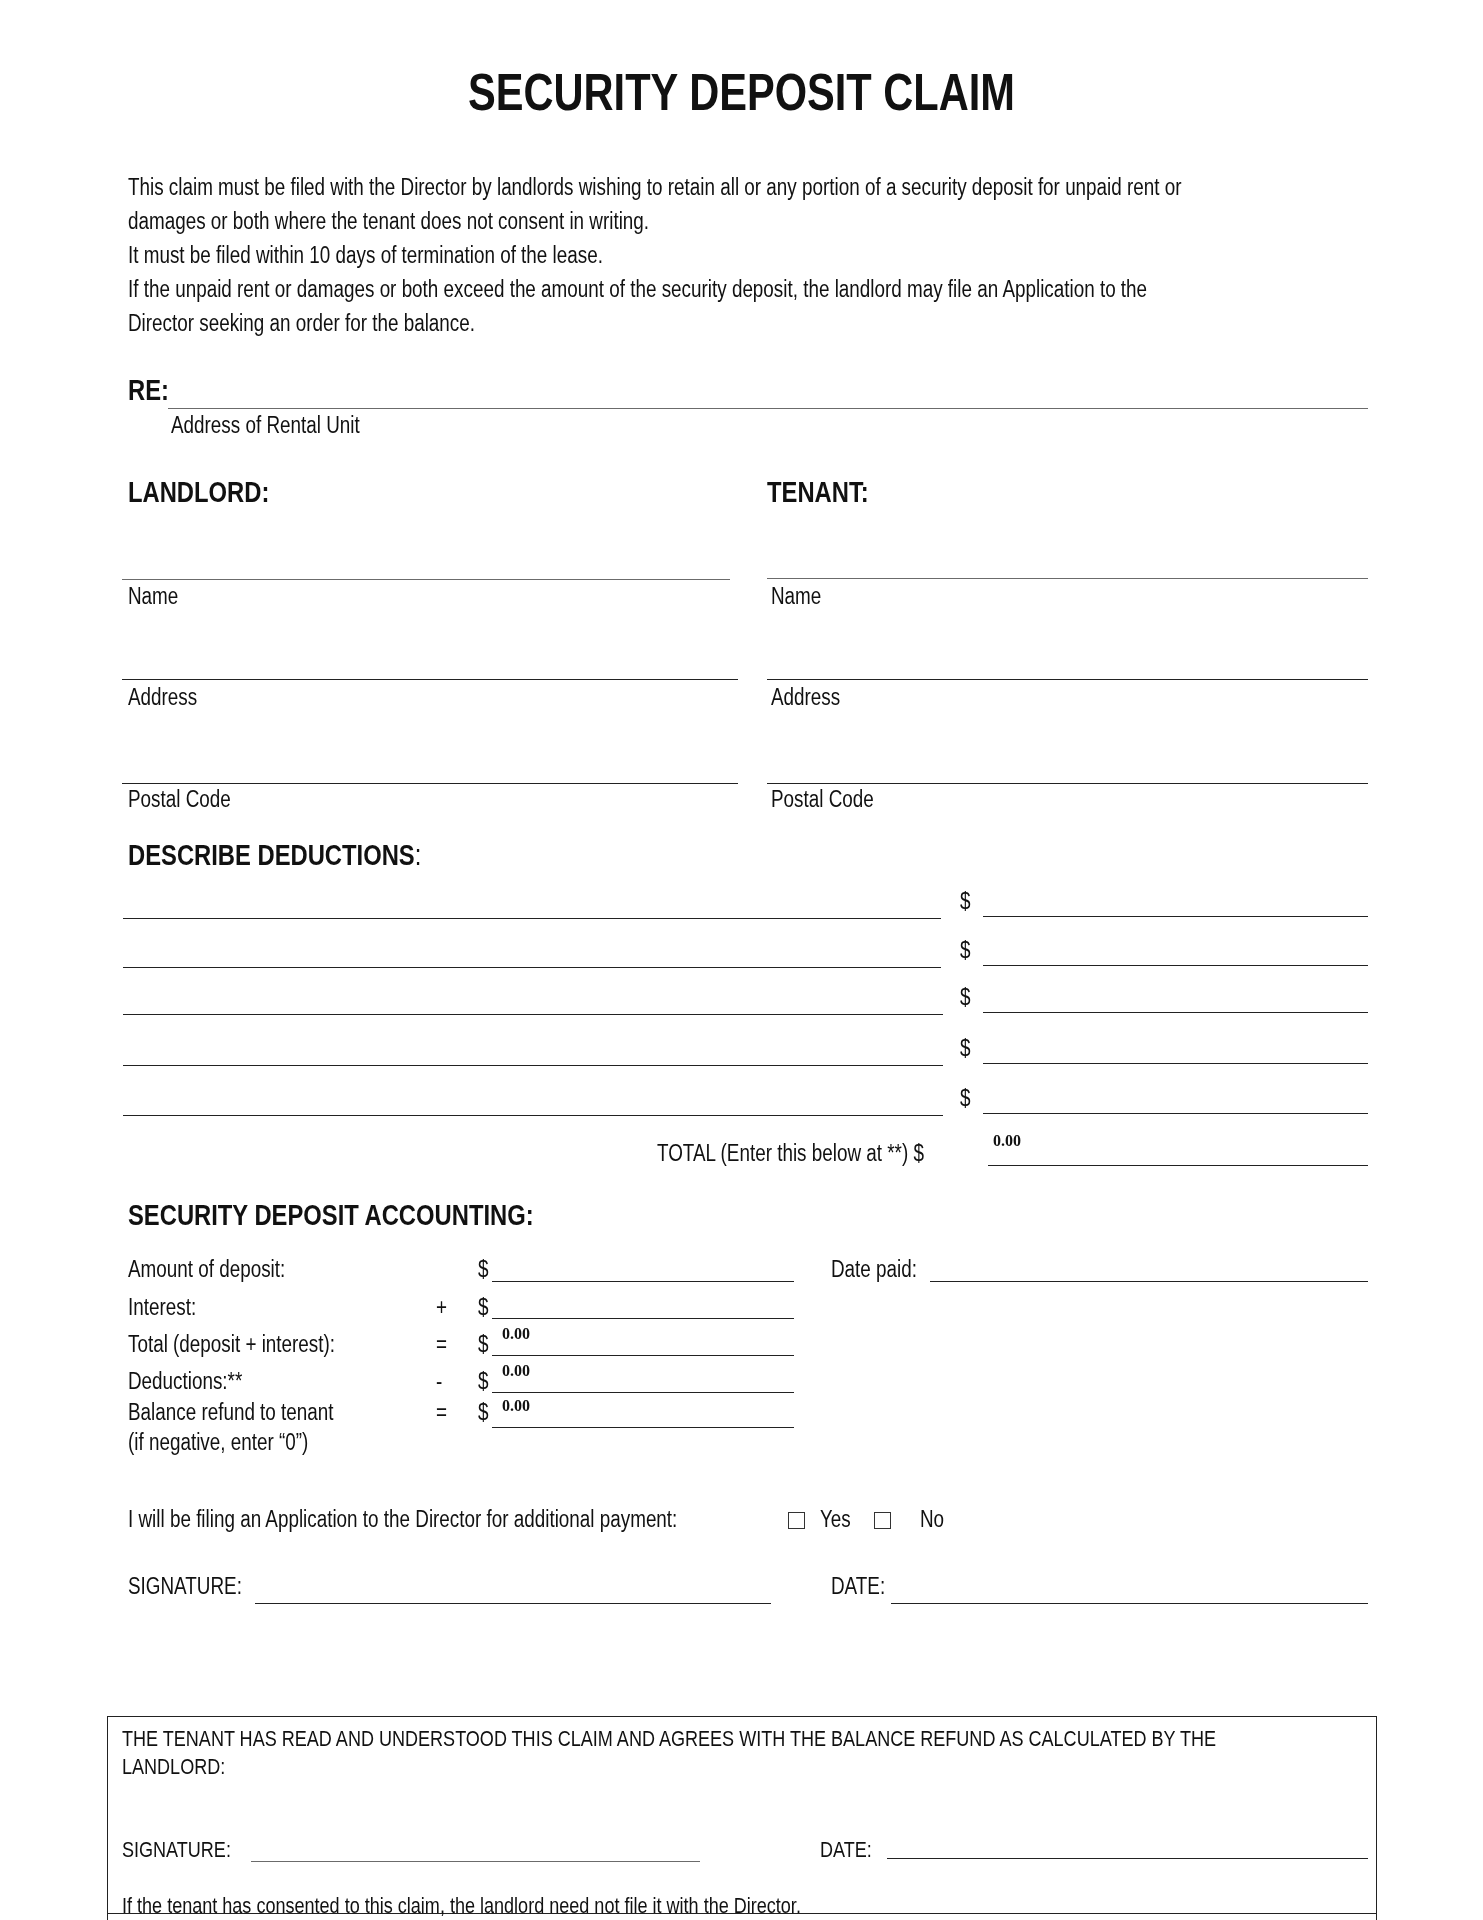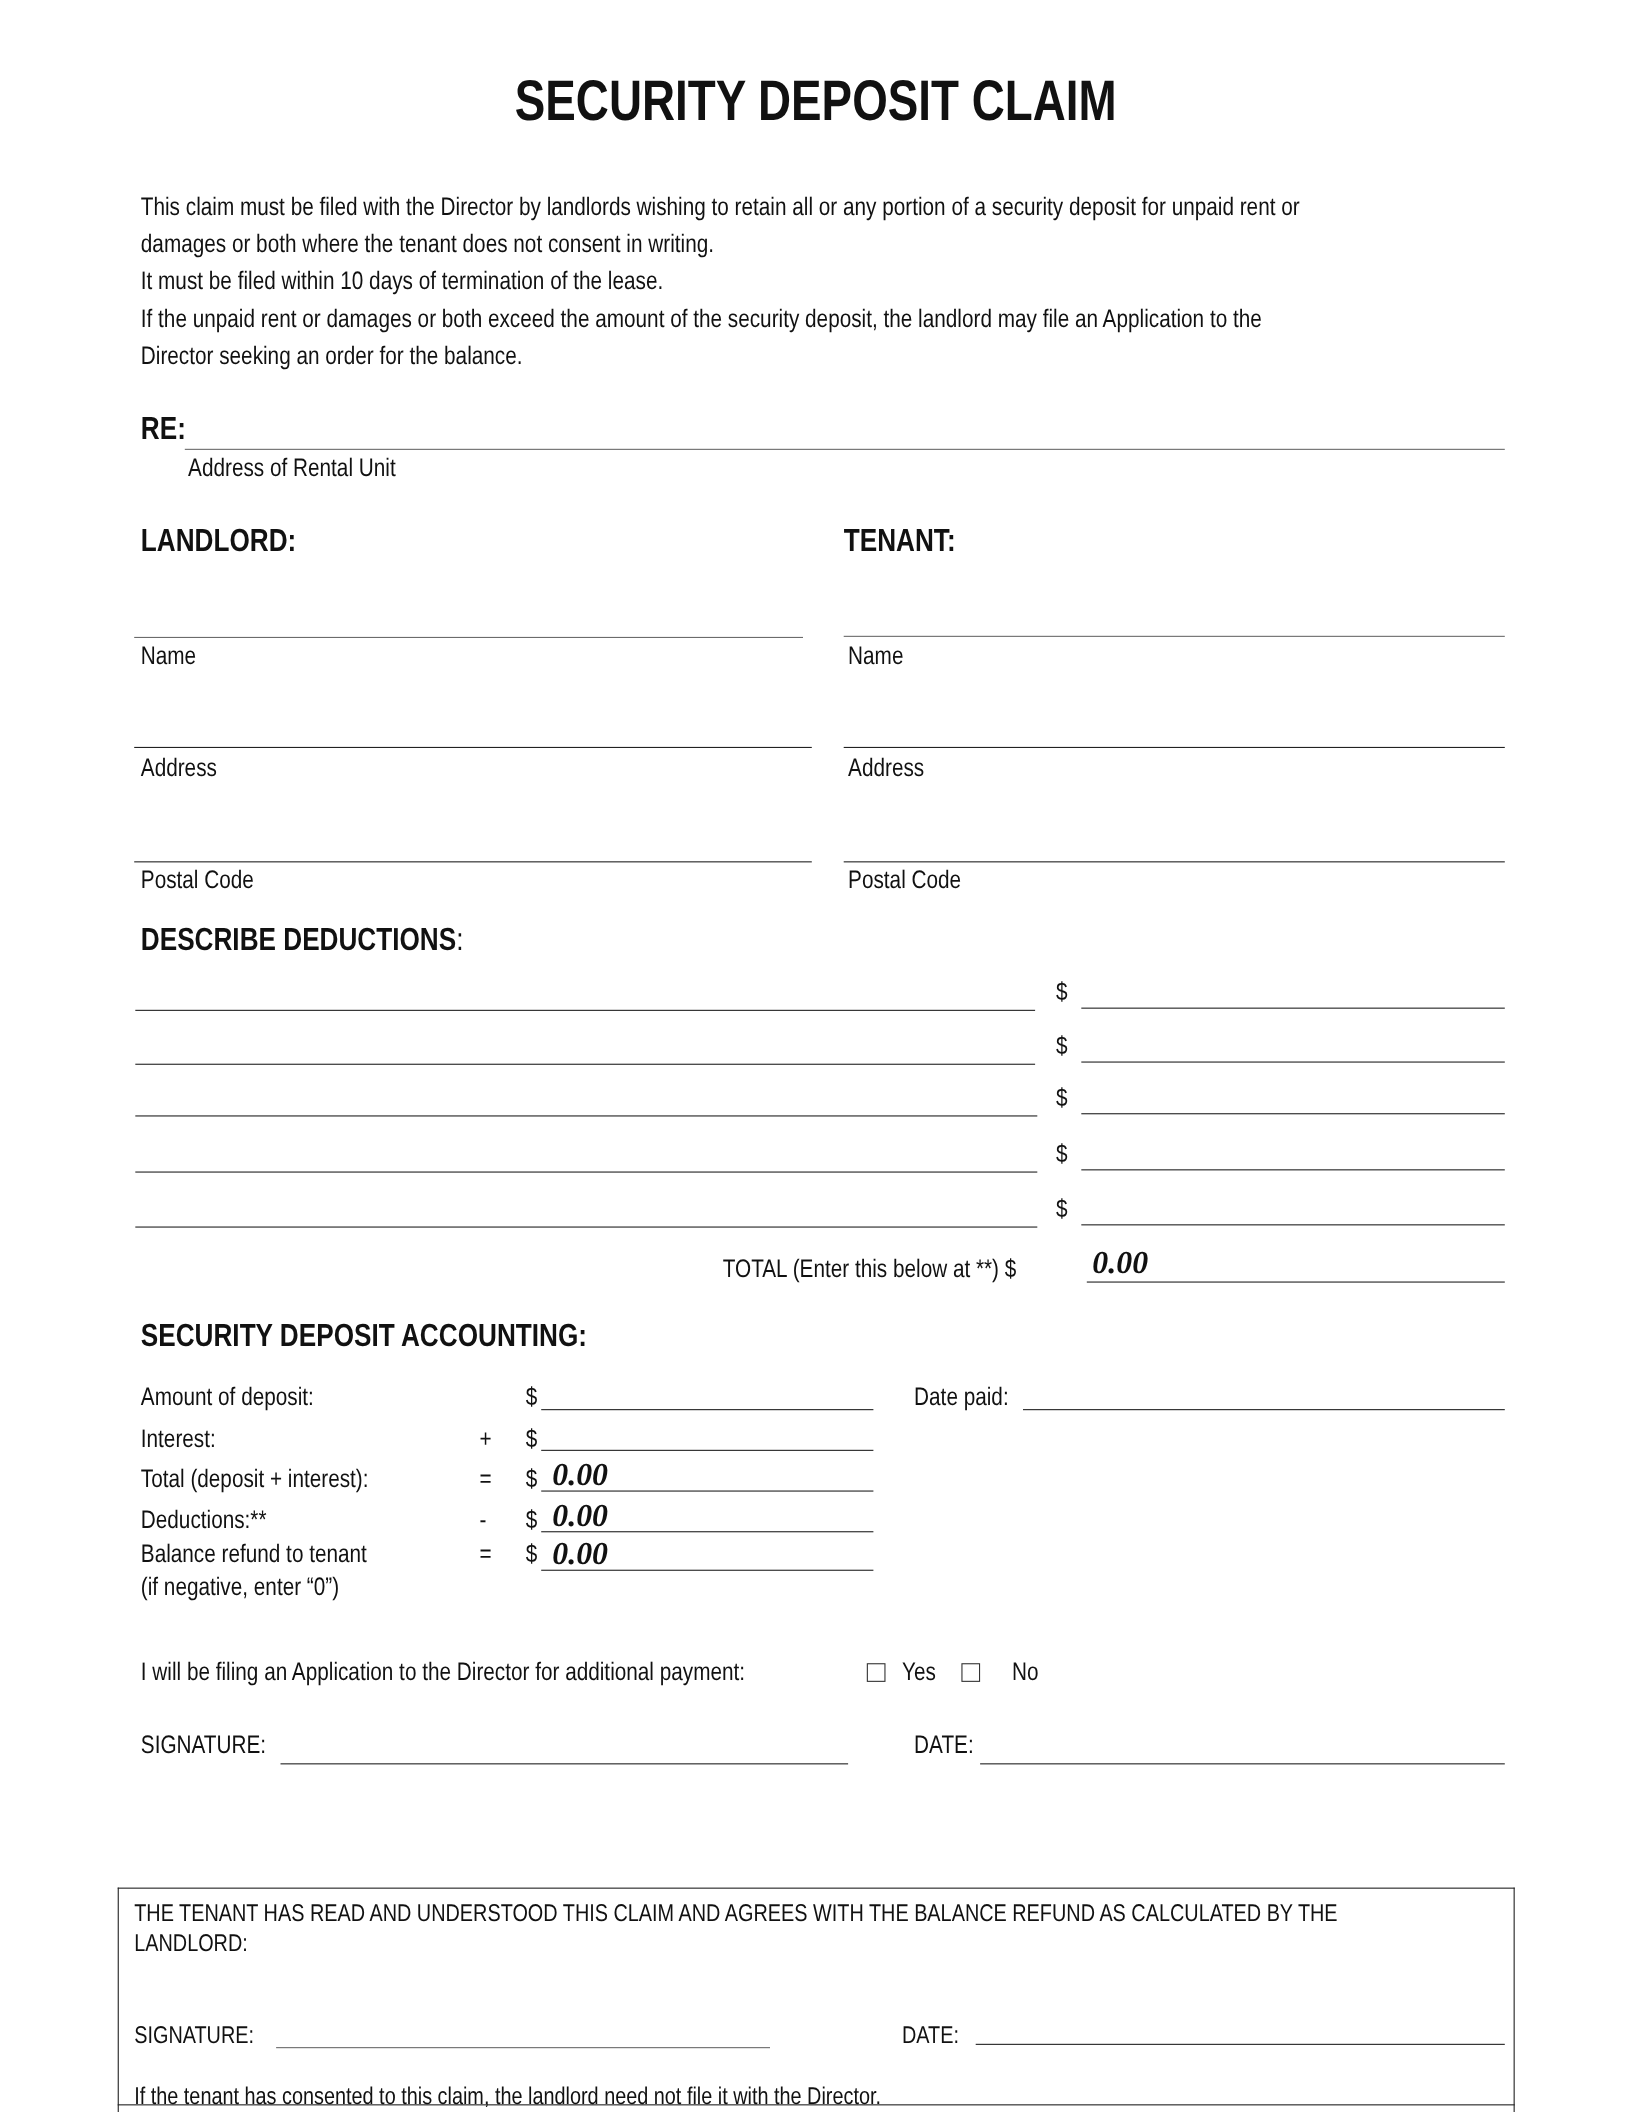--- a/index.html
+++ b/index.html
@@ -5,21 +5,21 @@
   html, body { margin:0; padding:0; background:#ffffff; }
   body { width:1483px; height:1920px; position:relative; overflow:hidden;
          font-family:"Liberation Sans", sans-serif; color:#111; }
   .abs { position:absolute; white-space:nowrap; }
   .title { font-weight:bold; font-size:52px; letter-spacing:0px; transform:scaleX(0.80); transform-origin:center; left:0; width:1483px; text-align:center; top:62px; }
   .para { font-size:23px; transform:scaleX(0.82); transform-origin:left top; line-height:34px; }
   .head { font-weight:bold; font-size:29px; transform:scaleX(0.82); transform-origin:left top; }
   .lbl { font-size:23px; transform:scaleX(0.82); transform-origin:left top; }
   .line { position:absolute; height:0; border-top:1.5px solid #222; }
   .line.grey { border-top-color:#6b6b6b; }
-  .val { font-family:"Liberation Serif", serif; font-style:italic; font-weight:bold; font-size:29px; }
+  .val { font-family:"Liberation Serif", serif; font-weight:bold; font-size:16px; }
   .chk { position:absolute; width:15px; height:15px; border:1.4px solid #333; background:#fff; }
   .box { position:absolute; left:107px; top:1716px; width:1268px; height:260px; border:1.5px solid #222; border-bottom:none; }
   .divider { position:absolute; left:107px; width:1270px; top:1913px; border-top:1.5px solid #222; }
   .caps { font-size:22px; transform:scaleX(0.82); transform-origin:left top; }
 </style>
 </head>
 <body>
 
 <div class="abs title">SECURITY DEPOSIT CLAIM</div>
 

